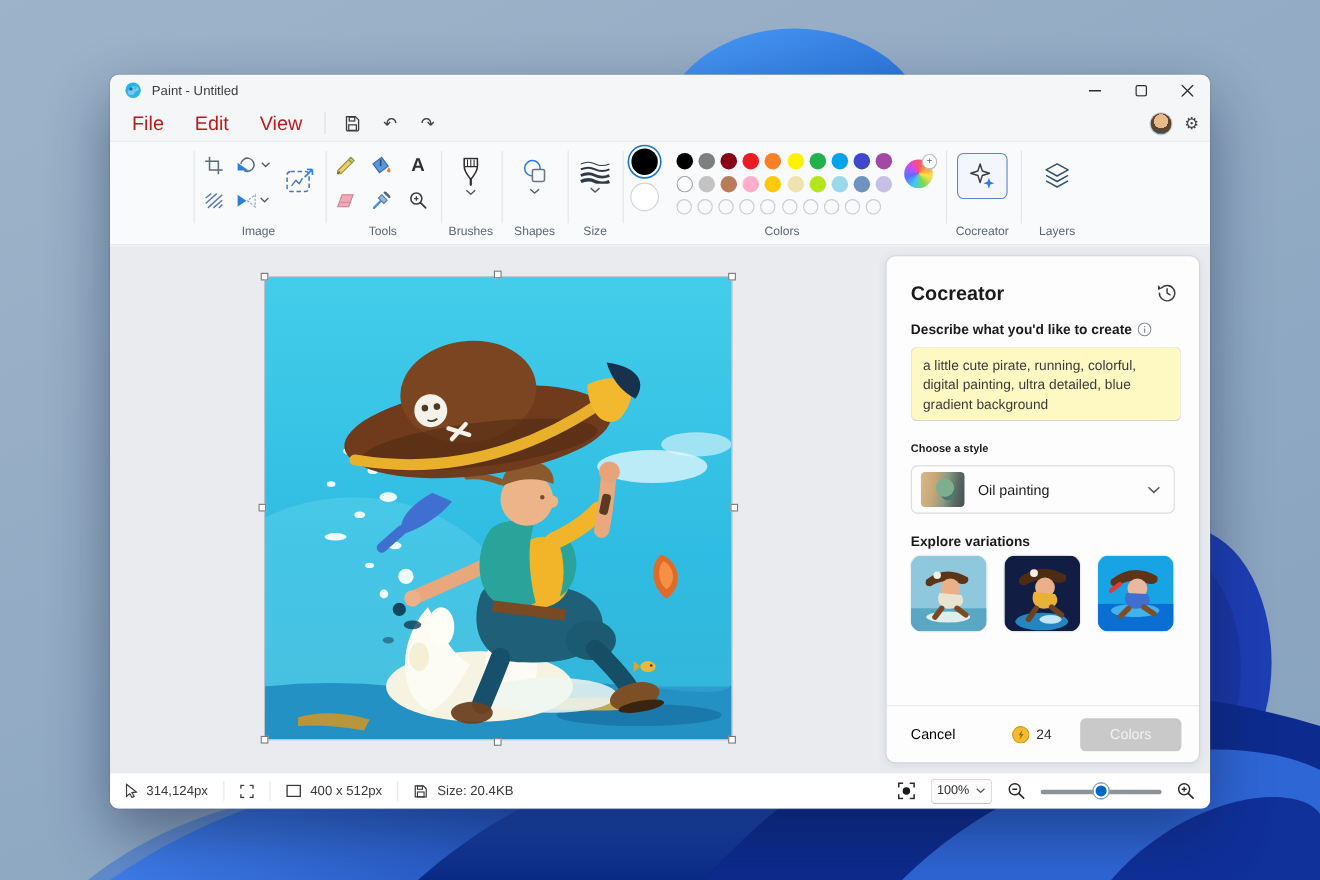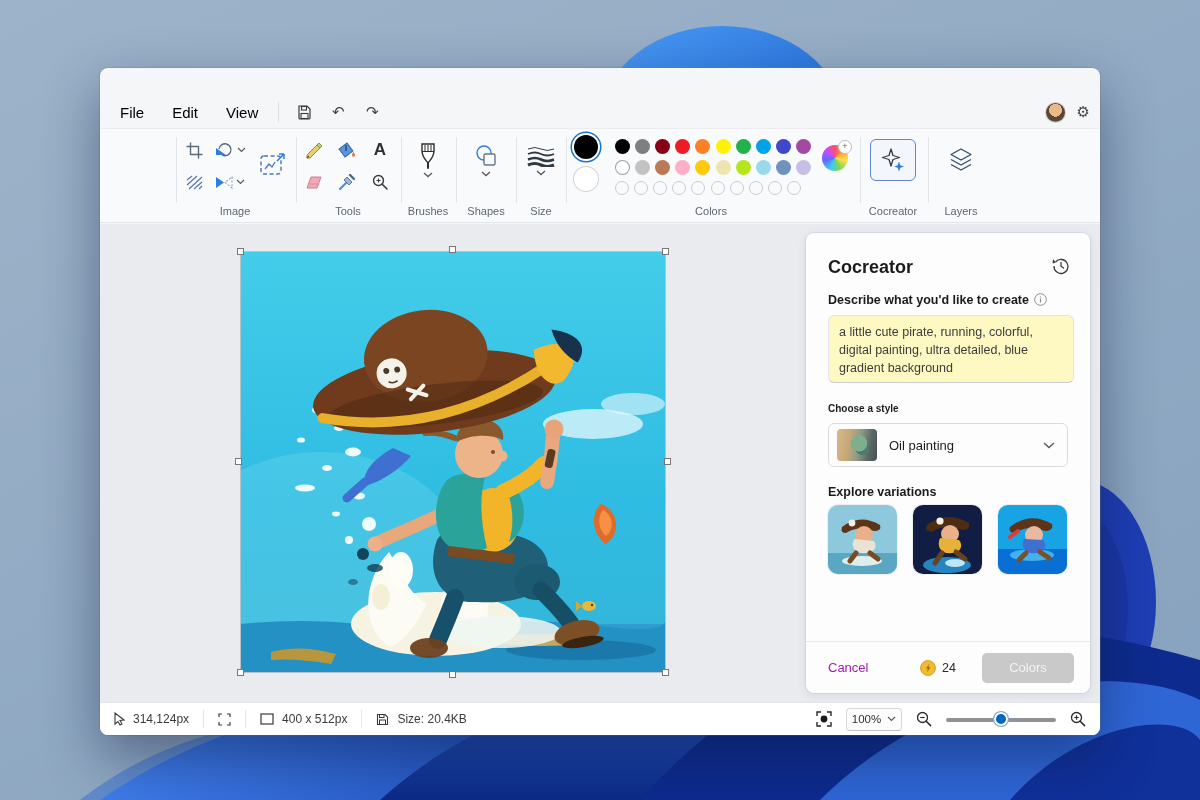--- a/index.html
+++ b/index.html
@@ -12,21 +12,21 @@
   .window{position:absolute;left:100px;top:68px;width:1000px;height:667px;
           background:#f5f6f8;border-radius:8px;overflow:hidden;
           box-shadow:0 22px 55px rgba(10,25,60,.45),0 0 0 1px rgba(120,135,150,.35);}
   .titlebar{position:absolute;left:0;top:0;right:0;height:28px;display:flex;align-items:center;
             padding-left:13px;background:#f5f6f8;}
   .titlebar .app-title{font-size:12px;color:#3d3d3d;margin-left:9px;}
   .win-controls{position:absolute;right:0;top:0;height:28px;display:flex;}
   .win-btn{width:42px;height:28px;display:flex;align-items:center;justify-content:center;color:#333;}
   .menubar{position:absolute;left:0;top:28px;right:0;height:32px;display:flex;align-items:center;
            background:#f5f6f8;}
-  .menu-item{font-size:15px;color:#000000;padding:5px 12px;margin-left:4px;border-radius:4px;}
+  .menu-item{font-size:18px;color:#b91c1c;padding:5px 12px;margin-left:4px;border-radius:4px;}
   .menu-item:first-child{margin-left:8px;}
   .mb-sep{width:1px;height:20px;background:#dcdfe2;margin:0 8px;}
   .qa-btn{width:30px;height:26px;display:flex;align-items:center;justify-content:center;
           color:#3a3a3a;border-radius:4px;margin:0 2px;}
   .uglyph{font-family:"DejaVu Sans",sans-serif;font-size:15px;color:#3f3f3f;}
   .mb-right{position:absolute;right:10px;top:28px;height:32px;display:flex;align-items:center;gap:12px;}
   .avatar{width:19px;height:19px;border-radius:50%;
           background:radial-gradient(circle at 50% 38%,#e9b98a 0 42%,#5a4632 43% 72%,#3e79a8 73%);
           box-shadow:0 0 0 1px rgba(0,0,0,.15);}
   .gear{font-family:"DejaVu Sans",sans-serif;font-size:15px;color:#444;}
@@ -74,21 +74,21 @@
        background:
          radial-gradient(circle at 55% 45%,#7fae8f 0 28%,rgba(0,0,0,0) 30%),
          radial-gradient(circle at 62% 60%,#4b7a6e 0 20%,rgba(0,0,0,0) 22%),
          linear-gradient(100deg,#d8b98a 0%,#c9a877 30%,#8a9b85 55%,#5a6b66 78%,#474f52 100%);}
   .style-value{font-size:13px;color:#1c1c1c;flex:1;}
   .variations-label{position:absolute;left:22px;top:252px;font-size:12.5px;font-weight:700;color:#1b1b1b;}
   .thumbs{position:absolute;left:22px;top:272px;display:flex;gap:16px;}
   .vthumb{width:69px;height:69px;border-radius:10px;overflow:hidden;box-shadow:0 0 0 1px rgba(0,0,0,.06);}
   .panel-footer{position:absolute;left:0;right:0;bottom:0;height:52px;border-top:1px solid #e6e8ea;
                 display:flex;align-items:center;padding:0 16px 0 22px;}
-  .cancel{font-size:13px;color:#a21caf;}
+  .cancel{font-size:13px;color:#000000;}
   .credits{display:flex;align-items:center;gap:6px;margin-left:auto;margin-right:26px;
            font-size:12.5px;color:#2a2a2a;}
   .create-btn{width:92px;height:30px;border-radius:5px;background:#c9c9c9;color:#f2f2f2;
               font-size:13px;display:flex;align-items:center;justify-content:center;}
   
   .statusbar{position:absolute;left:0;right:0;bottom:0;height:33px;background:#ffffff;
              border-top:1px solid #e3e5e8;display:flex;align-items:center;font-size:12px;color:#3a3a3a;}
   .sb-item{display:flex;align-items:center;gap:8px;padding:0 14px;}
   .sb-sep{width:1px;height:18px;background:#e2e4e7;}
   .sb-right{margin-left:auto;display:flex;align-items:center;gap:14px;padding-right:14px;}
@@ -127,20 +127,46 @@
     <path d="M80,800 C220,690 420,700 520,800 Z" fill="#3a72d2" opacity=".55"></path>
     <path d="M100,800 C300,660 560,680 700,800 Z" fill="url(#wp3)"></path>
     <path d="M380,800 C560,640 820,640 980,800 Z" fill="url(#wp2)"></path>
     <path d="M640,800 C800,620 1000,600 1200,660 L1200,800 Z" fill="#0d2b8e"></path>
     <path d="M820,800 C940,680 1120,660 1200,700 L1200,800 Z" fill="#2f66d6"></path>
     <path d="M1010,800 C1080,720 1180,710 1200,740 L1200,800 Z" fill="#10309a"></path>
   </svg>
 
   <div class="window">
 
+    <div class="titlebar">
+      <svg width="16" height="16" viewBox="0 0 16 16">
+        <circle cx="8" cy="8" r="7" fill="#2bb3e8"></circle>
+        <path d="M3,10 C5,4 11,3 13,6 C14,9 10,8 9,11 C8,13 4,13 3,10 Z" fill="#7ac9f0"></path>
+        <circle cx="6" cy="7" r="1.6" fill="#1d6fb8"></circle>
+          <circle cx="10" cy="6" r="1.3" fill="#35d0a0"></circle>
+      </svg>
+      <span class="app-title">Paint - Untitled</span>
+      <div class="win-controls">
+        <div class="win-btn">
+          <svg width="11" height="11">
+              <line x1="0" y1="5.5" x2="11" y2="5.5" stroke="#2f2f2f" stroke-width="1.2"></line>
+            </svg>
+        </div>
+        <div class="win-btn">
+          <svg width="11" height="11">
+              <rect x="0.8" y="0.8" width="9.4" height="9.4" rx="1.6" fill="none" stroke="#2f2f2f" stroke-width="1.2"></rect>
+            </svg>
+        </div>
+        <div class="win-btn">
+          <svg width="11" height="11">
+              <path d="M0,0 L11,11 M11,0 L0,11" stroke="#2f2f2f" stroke-width="1.2"></path>
+            </svg>
+        </div>
+      </div>
+    </div>
 
     <div class="menubar">
       <div class="menu-item">File</div>
       <div class="menu-item">Edit</div>
       <div class="menu-item">View</div>
       <div class="mb-sep"></div>
       <div class="qa-btn">
         <svg width="15" height="15" viewBox="0 0 15 15">
           <path d="M2,1 H10 L13,4 V13 A1,1 0 0 1 12,14 H3 A1,1 0 0 1 2,13 Z" fill="none" stroke="#3a3a3a" stroke-width="1.2"></path>
           <rect x="4.5" y="1.5" width="5" height="3.5" fill="none" stroke="#3a3a3a" stroke-width="1.1"></rect>

